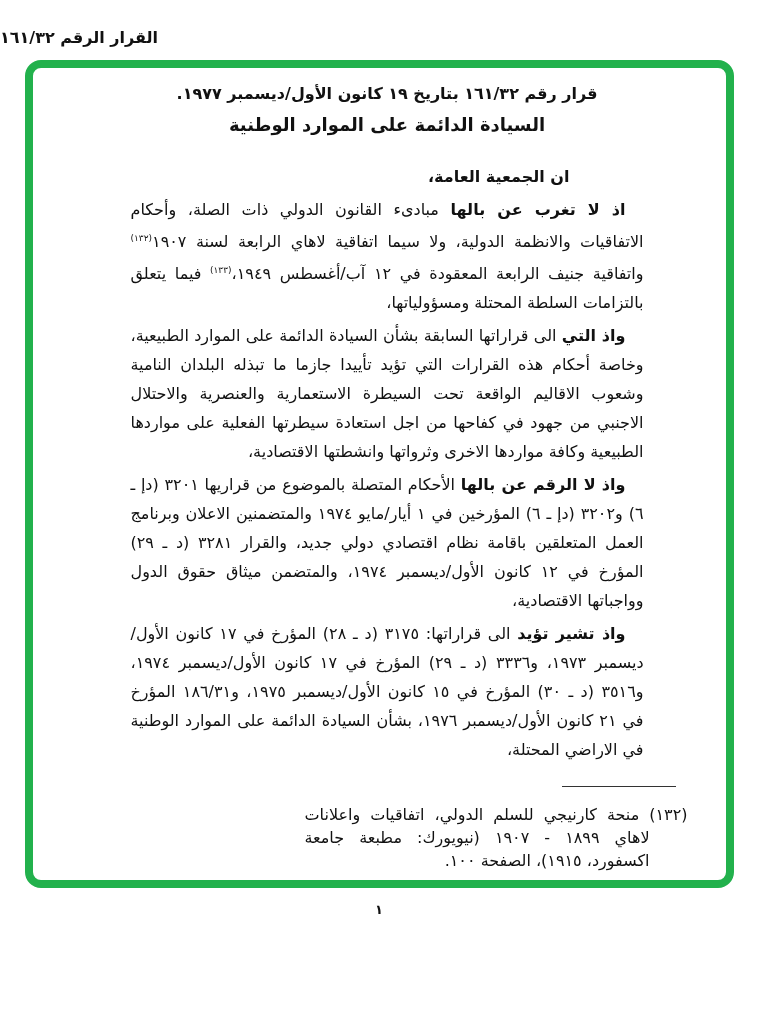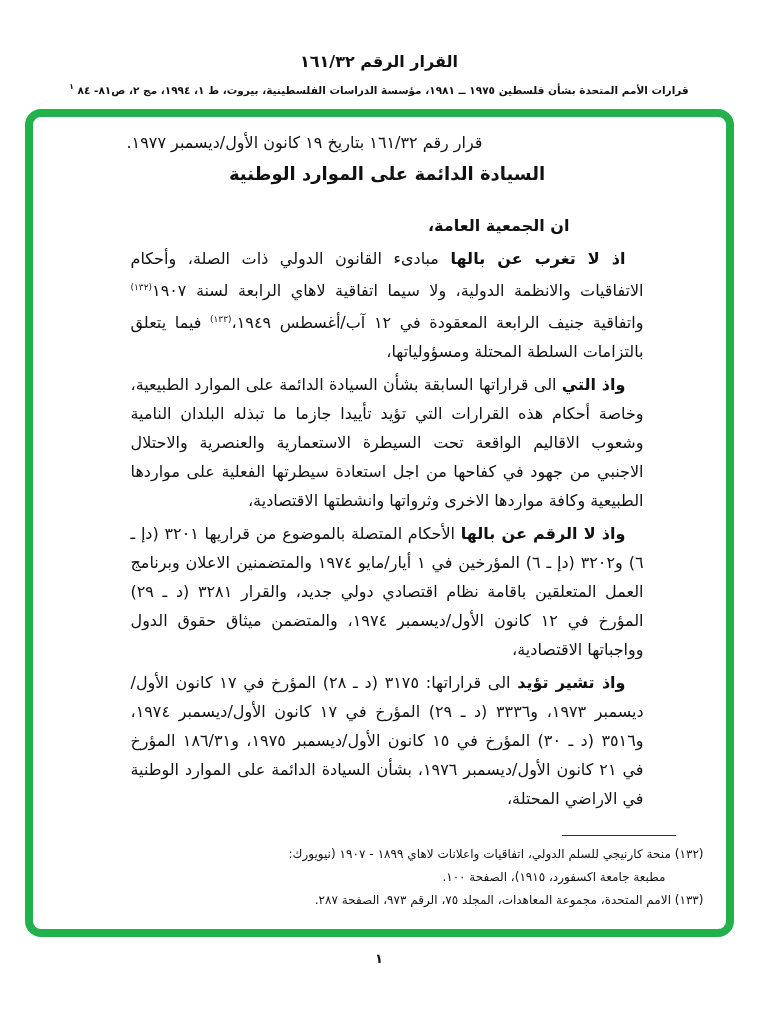--- a/index.html
+++ b/index.html
@@ -1,60 +1,59 @@
 <!DOCTYPE html>
 <html lang="ar" dir="rtl"><head>
 <meta charset="utf-8">
 <style>
   html,body{margin:0;padding:0;}
   body{
     width:758px;height:1035px;background:#ffffff;position:relative;
     font-family:"DejaVu Sans",sans-serif;color:#111111;direction:rtl;
     overflow:hidden;
   }
-  .page-header{text-align:center;padding-top:52px;}
+  .page-header{text-align:left;padding-top:28px;}
   .header-title{font-size:16px;font-weight:bold;letter-spacing:.5px;}
   .header-source{font-size:10.5px;font-weight:bold;margin-top:11px;white-space:nowrap;}
   .header-source sup{font-size:7.5px;}
   .frame{
     box-sizing:border-box;
     width:709px;height:828px;
     margin:13px auto 0 auto;
     border:8px solid #22b14c;
     border-radius:16px;
     padding:16px 78px 8px 94px;
     overflow:hidden;
   }
-  .doc-title{font-size:16px;font-weight:normal;margin:0 0 8px 0;text-align:left;}
+  .doc-title{font-size:16px;font-weight:bold;margin:0 0 8px 0;text-align:center;}
   .doc-subtitle{font-size:18px;font-weight:bold;text-align:center;margin:2px 0;line-height:28px;}
   .opening{font-size:16px;font-weight:bold;margin:23px 0 0 0;padding-right:78px;line-height:29px;}
   .body-par{
     font-size:16px;line-height:29px;margin:4px;text-align:justify;
     text-indent:18px;
   }
   .body-par b{font-weight:bold;}
   .body-par sup,.numbered sup{font-size:9px;vertical-align:6px;}
   .footnotes{
     width:415px;margin:22px -56px 0 0;
   }
   .fn-rule{width:114px;height:1px;background:#333;margin:0 28px 7px 0;}
   .fn{
-    font-size:12px;line-height:23px;margin:0;text-align:justify;
+    font-size:16px;line-height:23px;margin:16px;text-align:justify;
     padding-right:38px;text-indent:-38px;
   }
   .page-number{
     text-align:center;font-size:13px;font-weight:bold;margin-top:14px;
   }
 </style>
 </head>
 <body style="color: rgb(17, 17, 17);">
 
 <div class="page-header">
   <div class="header-title">القرار الرقم ١٦١/٣٢</div>
-  <div class="header-source"><span>قرارات الأمم المتحدة بشأن فلسطين ١٩٧٥ ــ ١٩٨١، مؤسسة الدراسات الفلسطينية، بيروت، ط ١، ١٩٩٤، مج ٢، ص٨١- ٨٤</span> <sup>١</sup></div>
 </div>
 
 <div class="frame" style="border-color: rgb(34, 177, 76);">
   <p class="doc-title">قرار رقم ١٦١/٣٢ بتاريخ ١٩ كانون الأول/ديسمبر ١٩٧٧.</p>
   <div class="doc-subtitle">السيادة الدائمة على الموارد الوطنية</div>
   <p class="opening">ان الجمعية العامة،</p>
 
   <div id="paragraphs">
       <p class="body-par"><b>اذ لا تغرب عن بالها</b><span> مبادىء القانون الدولي ذات الصلة، وأحكام الاتفاقيات والانظمة الدولية، ولا سيما اتفاقية لاهاي الرابعة لسنة ١٩٠٧</span><sup>(١٣٢)</sup><span> واتفاقية جنيف الرابعة المعقودة في ١٢ آب/أغسطس ١٩٤٩،</span><sup>(١٣٣)</sup><span> فيما يتعلق بالتزامات السلطة المحتلة ومسؤولياتها،</span></p>
       <p class="body-par"><b>واذ التي</b><span> الى قراراتها السابقة بشأن السيادة الدائمة على الموارد الطبيعية، وخاصة أحكام هذه القرارات التي تؤيد تأييدا جازما ما تبذله البلدان النامية وشعوب الاقاليم الواقعة تحت السيطرة الاستعمارية والعنصرية والاحتلال الاجنبي من جهود في كفاحها من اجل استعادة سيطرتها الفعلية على مواردها الطبيعية وكافة مواردها الاخرى وثرواتها وانشطتها الاقتصادية،</span></p>

